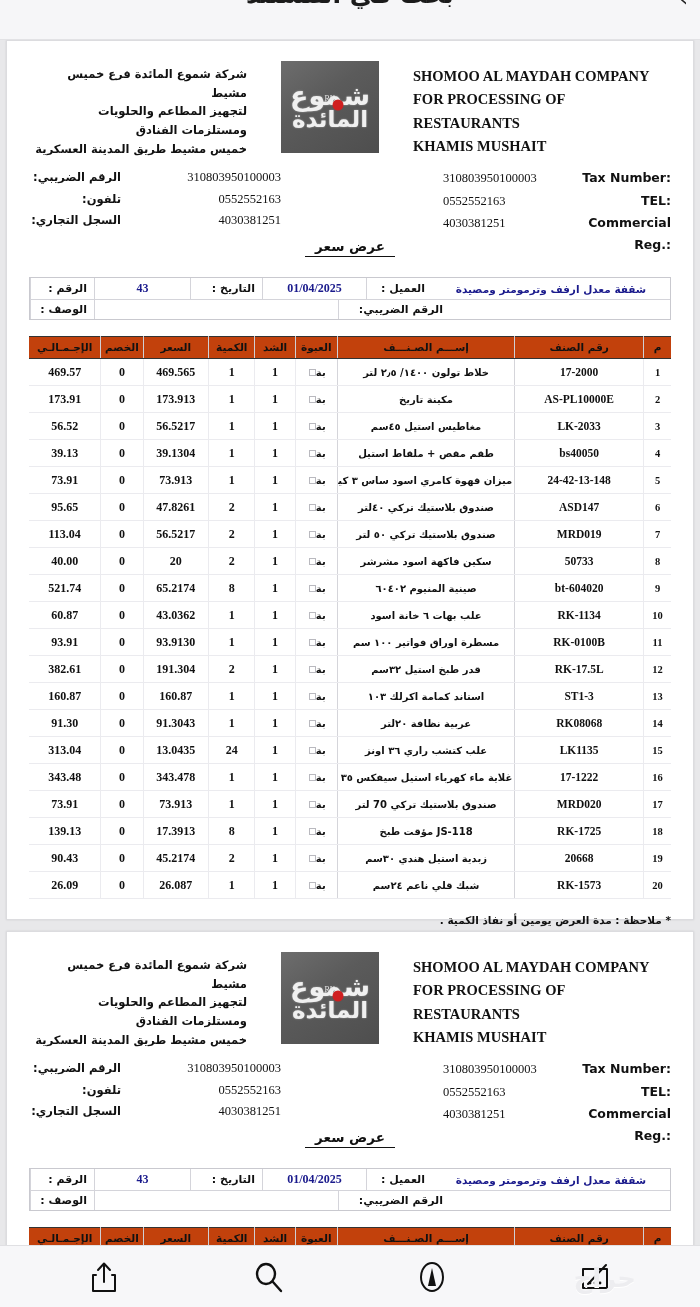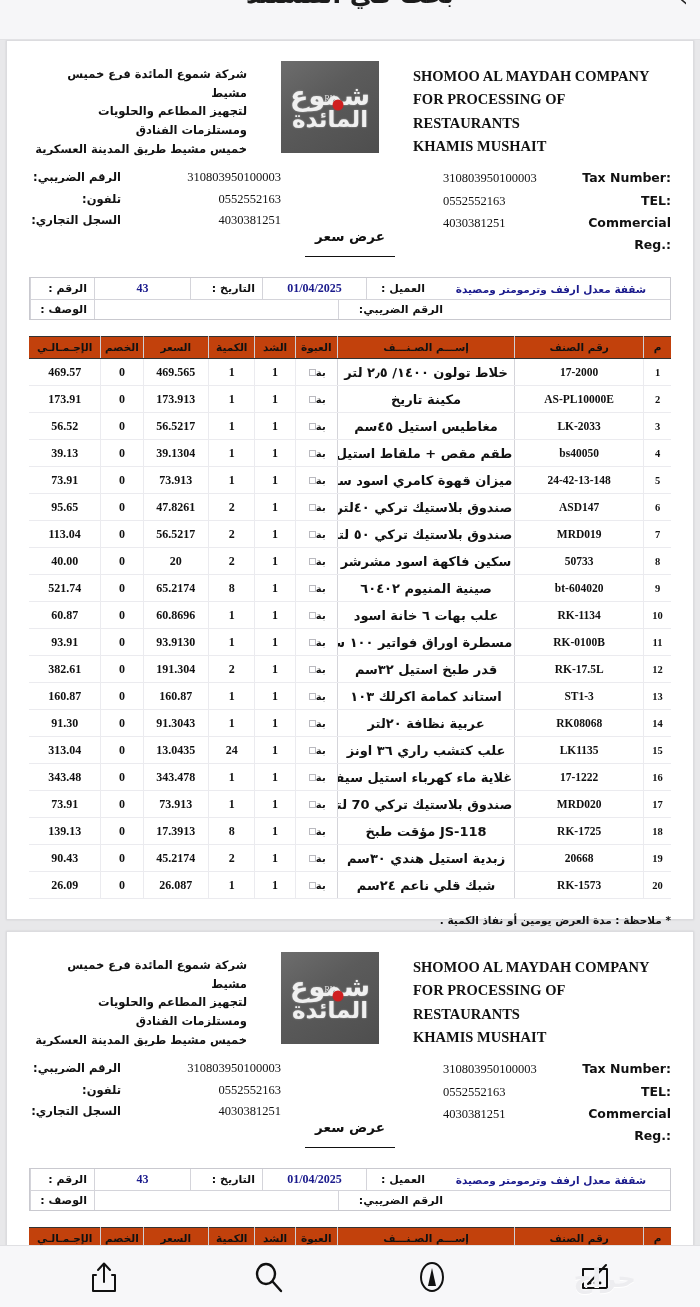--- a/index.html
+++ b/index.html
@@ -157,21 +157,21 @@
     position: absolute; left: 0; right: 0;
     bottom: -2px;
     display: flex; justify-content: center;
     pointer-events: none;
   }
   .doc-title {
     font-family: "DejaVu Sans", sans-serif;
     font-size: 13.5px; font-weight: 700; color: #111;
     letter-spacing: 3px; direction: rtl;
     border-bottom: 1.6px solid #111;
-    padding: 0 10px 12px 10px;
+    padding: 0 10px 2px 10px;
   }
 
   
   .meta {
     margin-top: 22px;
     border: 1px solid #c9c9cf;
     background: #fff;
   }
   .meta-row { display: flex; flex-direction: row-reverse; }
   .meta-row + .meta-row { border-top: 1px solid #d4d4da; }
@@ -230,21 +230,21 @@
     text-align: center;
     padding: 5px 2px;
     height: 27px;
     background: #fff;
     white-space: nowrap;
     overflow: hidden;
   }
   .items td:last-child { border-left: none; }
   .items td.name {
     font-family: "DejaVu Sans", sans-serif;
-    font-size: 13px; font-weight: 700;
+    font-size: 10px; font-weight: 700;
     text-align: center; direction: rtl;
     border-left: 1px solid #d5d5da;
   }
   .items td.code {
     font-family: "Liberation Serif", serif;
     font-size: 11.5px; font-weight: 700;
     border-left: 1px solid #d5d5da;
   }
   .items td.pack {
     font-family: "DejaVu Sans", sans-serif; font-size: 10px;
@@ -543,21 +543,21 @@
               <td>0</td>
               <td>521.74</td>
             </tr>
             <tr>
               <td class="idx">10</td>
               <td class="code">RK-1134</td>
               <td class="name">علب بهات ٦ خانة اسود</td>
               <td class="pack">بة<span class="pack-box"></span></td>
               <td>1</td>
               <td>1</td>
-              <td>60.8696</td>
+              <td>43.0362</td>
               <td>0</td>
               <td>60.87</td>
             </tr>
             <tr>
               <td class="idx">11</td>
               <td class="code">RK-0100B</td>
               <td class="name">مسطرة اوراق فواتير ١٠٠ سم</td>
               <td class="pack">بة<span class="pack-box"></span></td>
               <td>1</td>
               <td>1</td>

